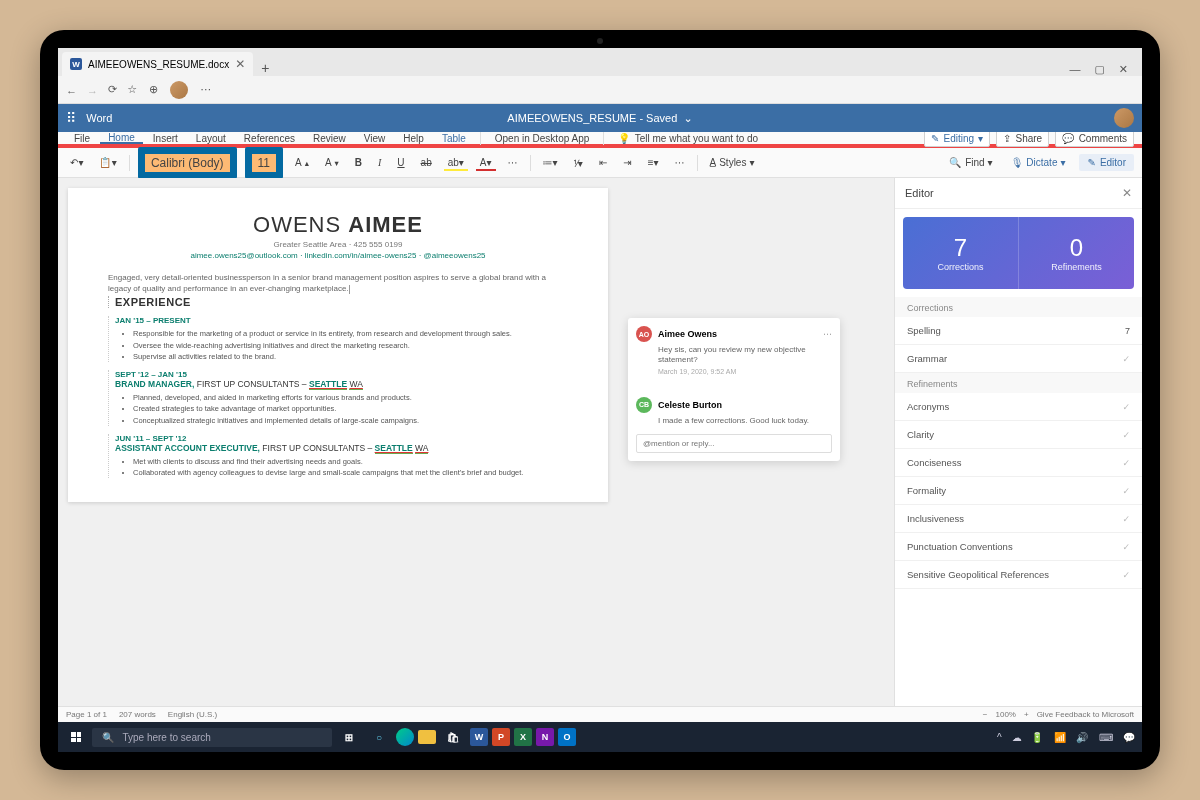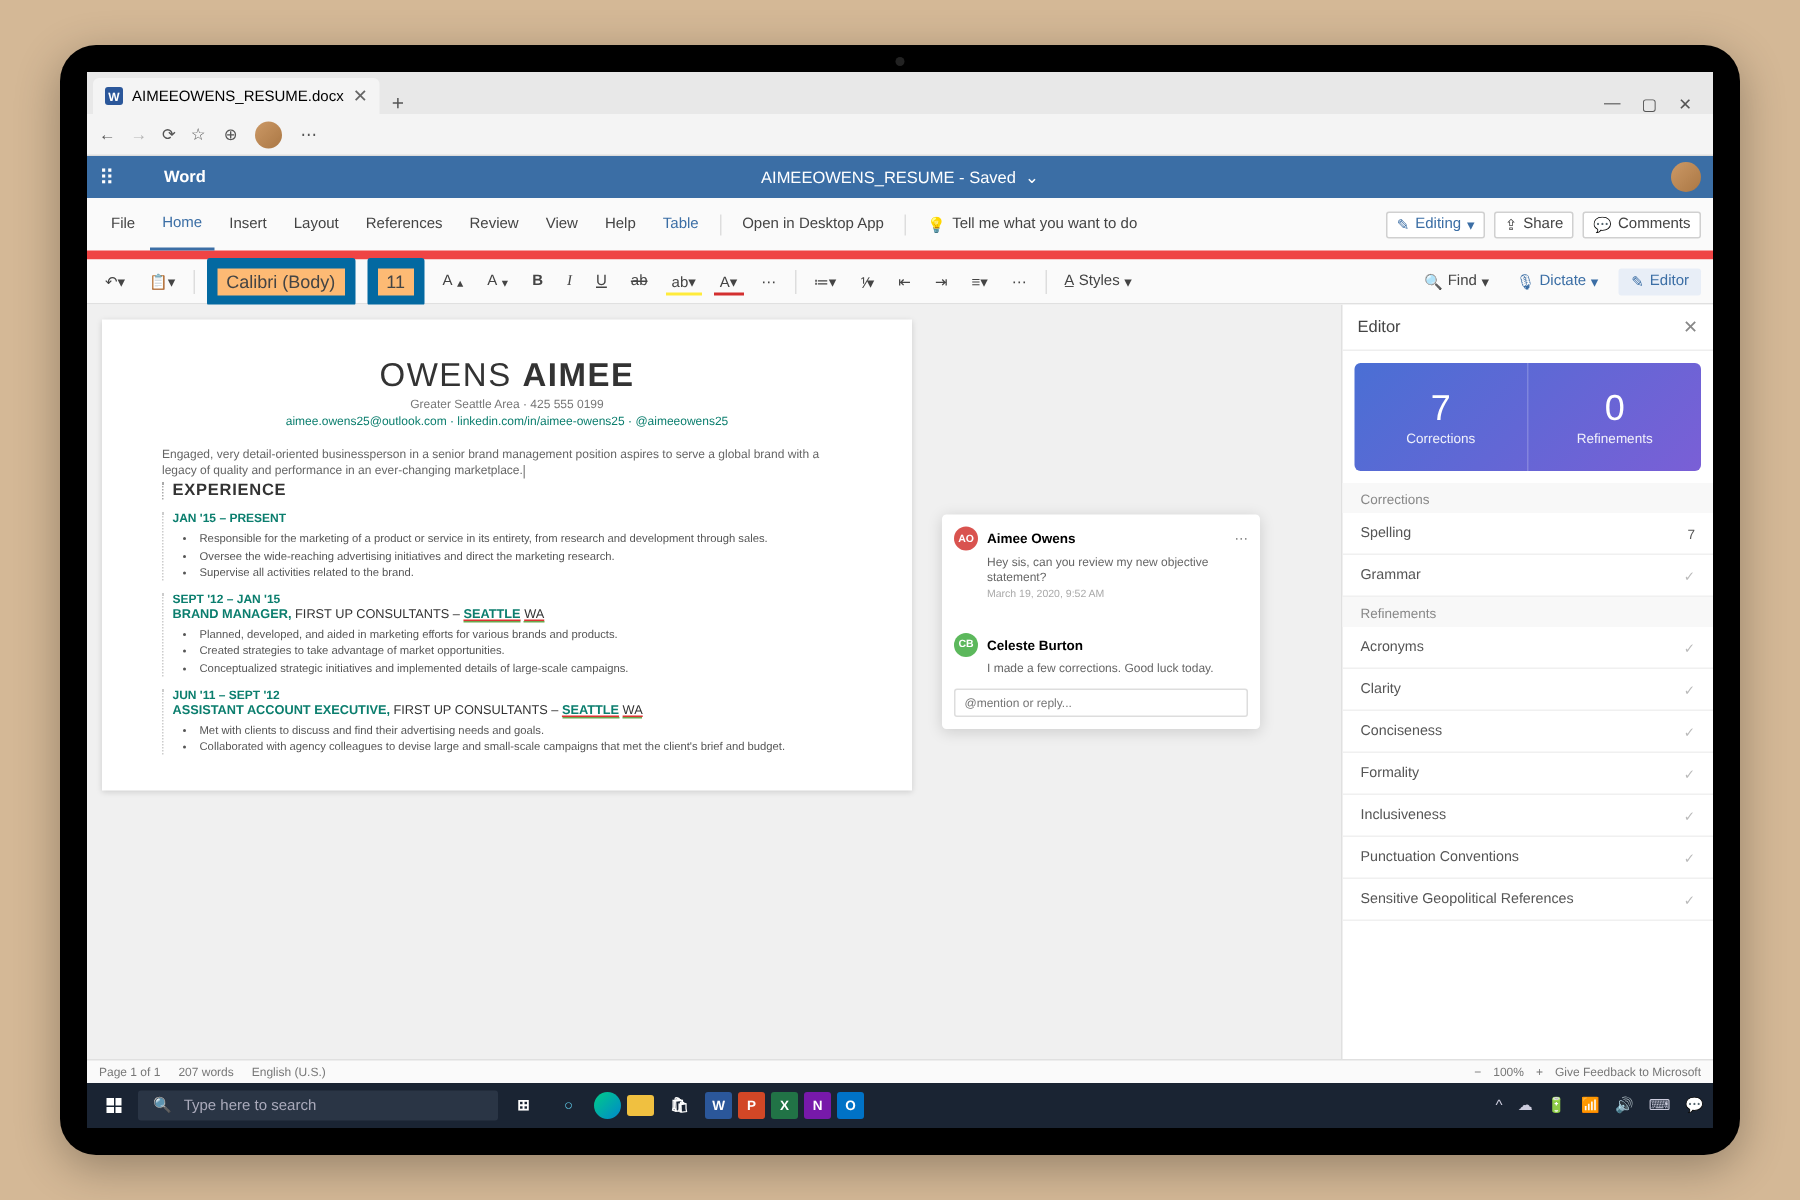--- a/index.html
+++ b/index.html
@@ -16,26 +16,26 @@
 .new-tab { width: 24px; text-align: center; color: #555; font-size: 14px; }
 .window-controls { margin-left: auto; display: flex; gap: 14px; padding-right: 10px; font-size: 11px; color: #555; }
 .addr-bar { height: 28px; background: #f4f4f4; display: flex; align-items: center; padding: 0 8px; gap: 10px; font-size: 11px; color: #555; border-bottom: 1px solid #ddd; }
 .addr-input { flex: 1; border: 1px solid #ccc; border-radius: 2px; padding: 3px 8px; font-size: 10px; color: #333; background:#fff;}
 .addr-right { display: flex; gap: 12px; align-items: center; }
 .avatar-sm { width: 18px; height: 18px; border-radius: 50%; background: linear-gradient(135deg,#c96,#a74); }
 
 
 .word-bar { height: 28px; background: #3b6ea5; display: flex; align-items: center; color: #fff; font-size: 11px; padding: 0 8px; }
 .waffle { font-size: 14px; margin-right: 10px; }
-.word-title { font-weight: 700; margin-right: 14px; margin-left: 23px; }
+.word-title { font-weight: 400; margin-right: 14px; }
 .doc-title { position: absolute; left: 50%; transform: translateX(-50%); font-size: 11px; }
 .word-avatar { width: 20px; height: 20px; border-radius: 50%; background: linear-gradient(135deg,#c96,#a74); margin-left: auto; }
 
 
-.ribbon-tabs { height: 41px; background: #fafafa; display: flex; align-items: center; padding: 0 8px; font-size: 10px; color: #444; border-bottom: 6px solid #ef4444; gap: 2px; }
+.ribbon-tabs { height: 16px; background: #fafafa; display: flex; align-items: center; padding: 0 8px; font-size: 10px; color: #444; border-bottom: 4px solid #ef4444; gap: 2px; }
 .rtab { padding: 0 8px; height: 100%; display: flex; align-items: center; cursor: pointer; }
 .rtab.active { border-bottom: 2px solid #3b6ea5; color: #3b6ea5; }
 .rtab.table { color: #3b6ea5; }
 .ribbon-divider { width:1px; height:14px; background:#ddd; margin:0 4px;}
 .ribbon-right { margin-left: auto; display: flex; gap: 6px; }
 .light-btn { border: 1px solid #d0d0d0; padding: 2px 6px; border-radius: 2px; display: flex; align-items: center; gap: 4px; font-size: 10px; background:#fff;}
 .light-btn.blue { color: #3b6ea5; }
 
 
 .toolbar { height: 30px; background: #fafafa; display: flex; align-items: center; padding: 0 8px; gap: 8px; font-size: 10px; color: #444; border-bottom: 1px solid #e0e0e0; }

